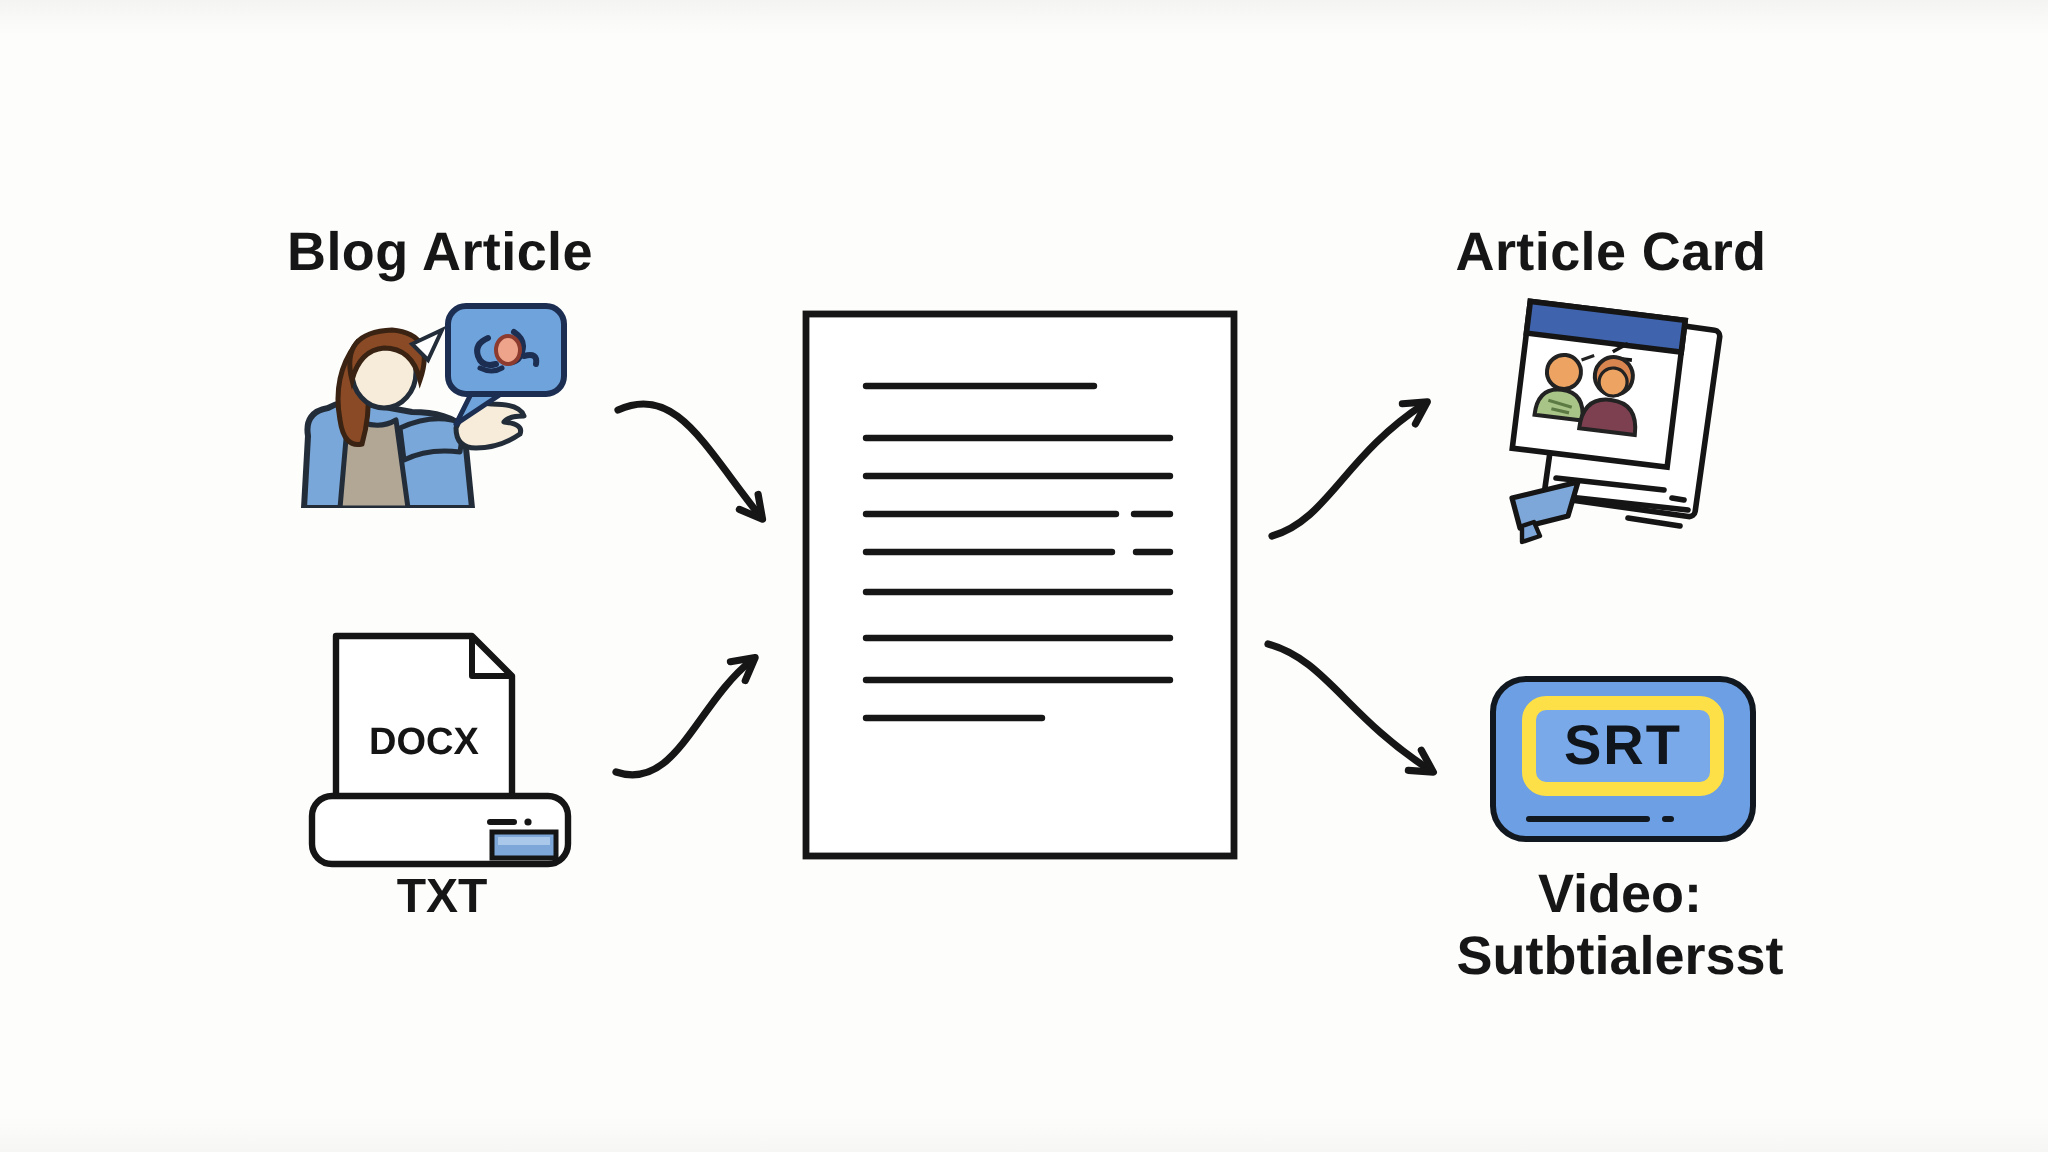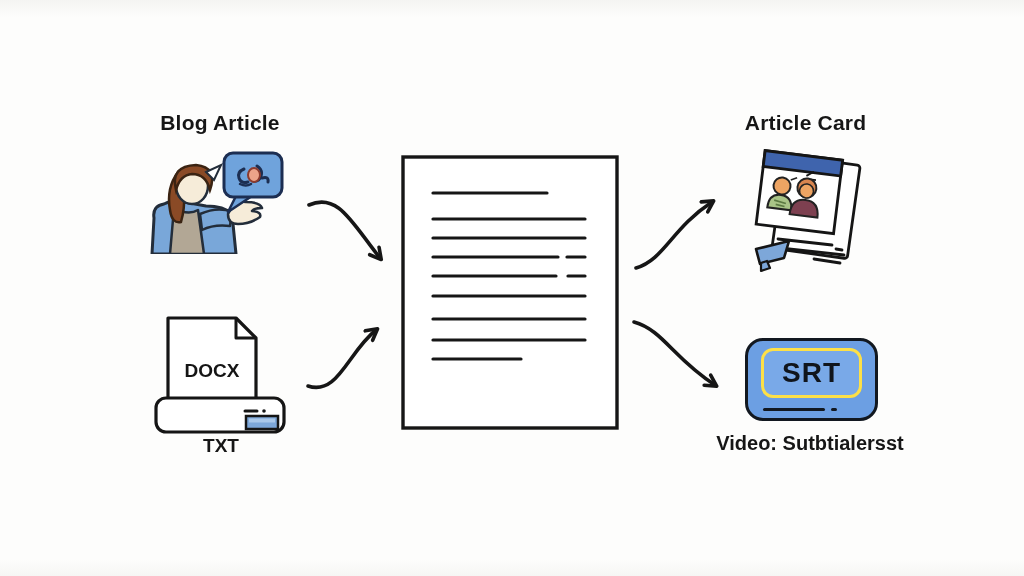--- a/index.html
+++ b/index.html
@@ -5,52 +5,52 @@
   html,body{margin:0;padding:0;}
   body{
     width:1024px;height:576px;position:relative;overflow:hidden;
     background:linear-gradient(180deg,#f4f4f2 0%,#fdfdfc 3%,#fdfdfc 97%,#f6f6f4 100%);
     font-family:"Liberation Sans","DejaVu Sans",sans-serif;
     color:#181818;
   }
   .abs{position:absolute;}
   .node-label{
     position:absolute;text-align:center;
-    font-size:21px;font-weight:600;letter-spacing:.2px;color:#161616;
+    font-size:27px;font-weight:600;letter-spacing:.2px;color:#161616;
   }
   .small-label{
     position:absolute;text-align:center;
-    font-size:19px;font-weight:600;color:#161616;
+    font-size:24px;font-weight:600;color:#161616;
   }
   
   .srt-outer{
     position:absolute;left:745px;top:338px;width:133px;height:83px;
     background:#6c9fe3;border:3.5px solid #121820;border-radius:18px;
     box-sizing:border-box;
   }
   .srt-inner{
     margin:7px auto 0 auto;width:101px;height:50px;
-    background:#79a9e8;border:3px solid #fde047;border-radius:12px;
+    background:#79a9e8;border:7px solid #fde047;border-radius:12px;
     box-sizing:border-box;display:flex;align-items:center;justify-content:center;
     font-size:28px;font-weight:700;letter-spacing:1px;color:#10151c;
   }
   .srt-line{position:absolute;left:15px;bottom:7px;width:62px;height:3.5px;background:#121820;border-radius:2px;}
   .srt-dot{position:absolute;left:83px;bottom:7px;width:6px;height:3.5px;background:#121820;border-radius:2px;}
   svg{display:block;}
 </style>
 </head>
 <body>
 
 <div class="node-label" style="left:140px;top:111px;width:160px;">Blog Article</div>
 
 <div class="node-label" style="left:723px;top:111px;width:165px;">Article Card</div>
 
 <div class="small-label" style="left:150px;top:435px;width:142px;">TXT</div>
 
-<div class="small-label" style="left:705px;top:432px;width:210px;font-size:20px;">Video: Sutbtialersst</div>
+<div class="small-label" style="left:705px;top:432px;width:210px;font-size:27px;">Video: Sutbtialersst</div>
 
 <svg class="abs" style="left:140px;top:148px;" width="148" height="106" viewBox="0 0 148 106" aria-hidden="true">
 
   <path d="M14,70 Q12,58 24,56 Q36,50 44,54 L66,58 Q84,58 92,66 L96,106 L12,106 Z" fill="#79a7d9" stroke="#232d3a" stroke-width="3" stroke-linejoin="round"></path>
 
   <path d="M34,60 Q48,68 58,62 L64,106 L30,106 Z" fill="#b2a795" stroke="#232d3a" stroke-width="2.5" stroke-linejoin="round"></path>
 
   <path d="M60,66 Q78,58 92,64 L90,78 Q74,76 62,82 Z" fill="#79a7d9" stroke="#232d3a" stroke-width="2.5" stroke-linejoin="round"></path>
 
   <path d="M38,24 Q26,40 30,62 Q32,76 41,74 Q45,60 44,46 Z" fill="#8a4a26" stroke="#3a2312" stroke-width="2.5"></path>

